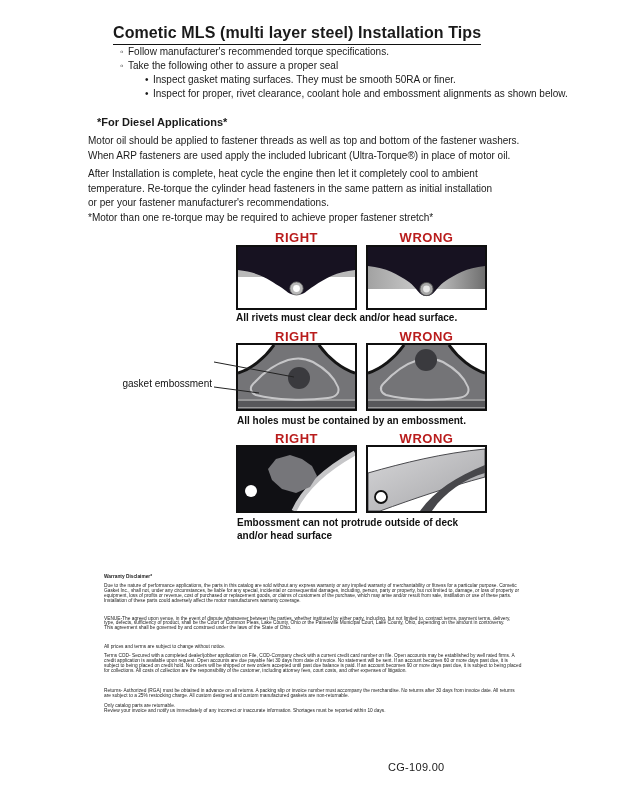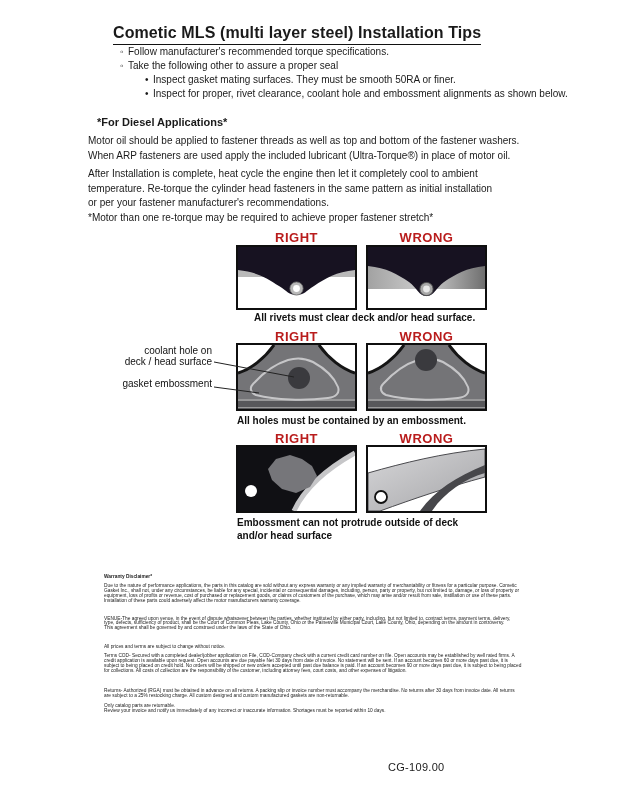--- a/index.html
+++ b/index.html
@@ -102,29 +102,25 @@
       <rect x="0" y="19" width="117" height="23" fill="url(#deckGrad1)"></rect>
       <rect x="0" y="42" width="117" height="19" fill="#ffffff"></rect>
       <path d="M0,0 H117 V19 C98,21 88,27 76,35 C68,41 66,49 58.5,49 C51,49 49,41 41,35 C29,27 19,21 0,19 Z" fill="#171221"></path>
       <g>
         <circle cx="58.5" cy="42" r="6.6" fill="#a8a8a8" stroke="#4e4e4e" stroke-width="0.9"></circle>
         <circle cx="58.5" cy="42" r="3.4" fill="#e8e8e8"></circle>
       </g>
     </svg>
   </div>
 
-  <div class="abs caption" style="left:254px; top:312px;">All rivets must clear deck and/or head surface.</div>
+  <div class="abs caption" style="left:236px; top:312px;">All rivets must clear deck and/or head surface.</div>
 
   <div class="abs dg-label" style="left:236px; top:329px;">RIGHT</div>
   <div class="abs dg-label" style="left:366px; top:329px;">WRONG</div>
 
-  <div class="abs annot" style="left:60px; top:345px;">
-    <div>coolant hole on</div>
-    <div>deck / head surface</div>
-  </div>
   <div class="abs annot" style="left:60px; top:378px;">gasket embossment</div>
 
   <div class="abs dbox" style="left:236px; top:343px;">
     <svg width="117" height="64" viewBox="0 0 117 64">
       <rect x="0" y="0" width="117" height="64" fill="#747477"></rect>
       <path d="M0,0 H36 C27,13 13,24 0,28 Z" fill="#ffffff"></path>
       <path d="M36,0 C27,13 13,24 0,28" fill="none" stroke="#151515" stroke-width="3"></path>
       <path d="M117,0 H81 C90,13 104,24 117,28 Z" fill="#ffffff"></path>
       <path d="M81,0 C90,13 104,24 117,28" fill="none" stroke="#151515" stroke-width="3"></path>
       <line x1="0" y1="55" x2="117" y2="55" stroke="#b9b9b9" stroke-width="1.2"></line>

